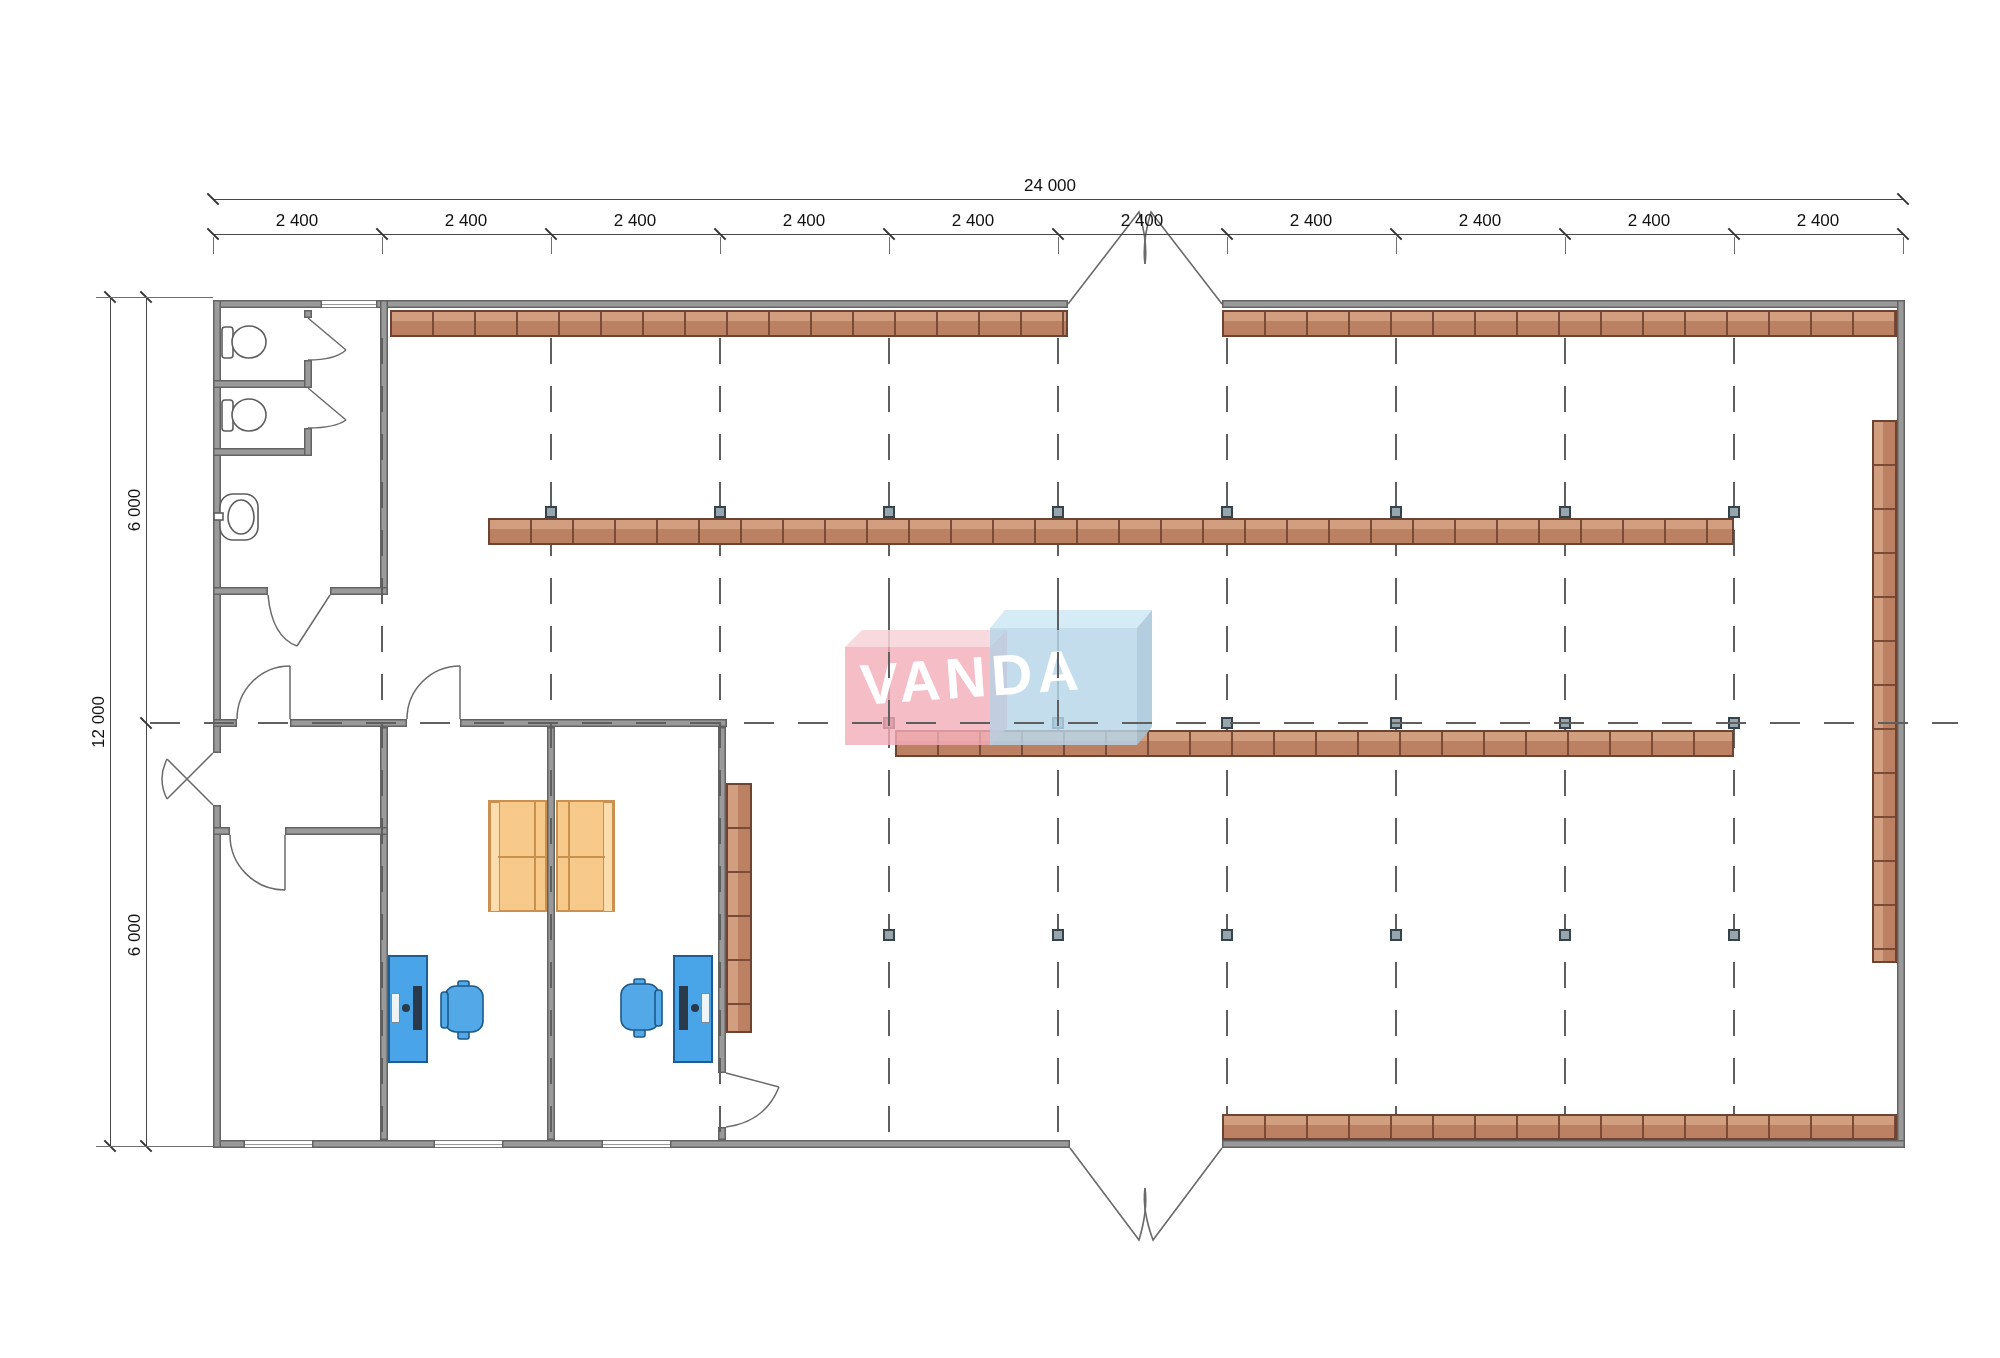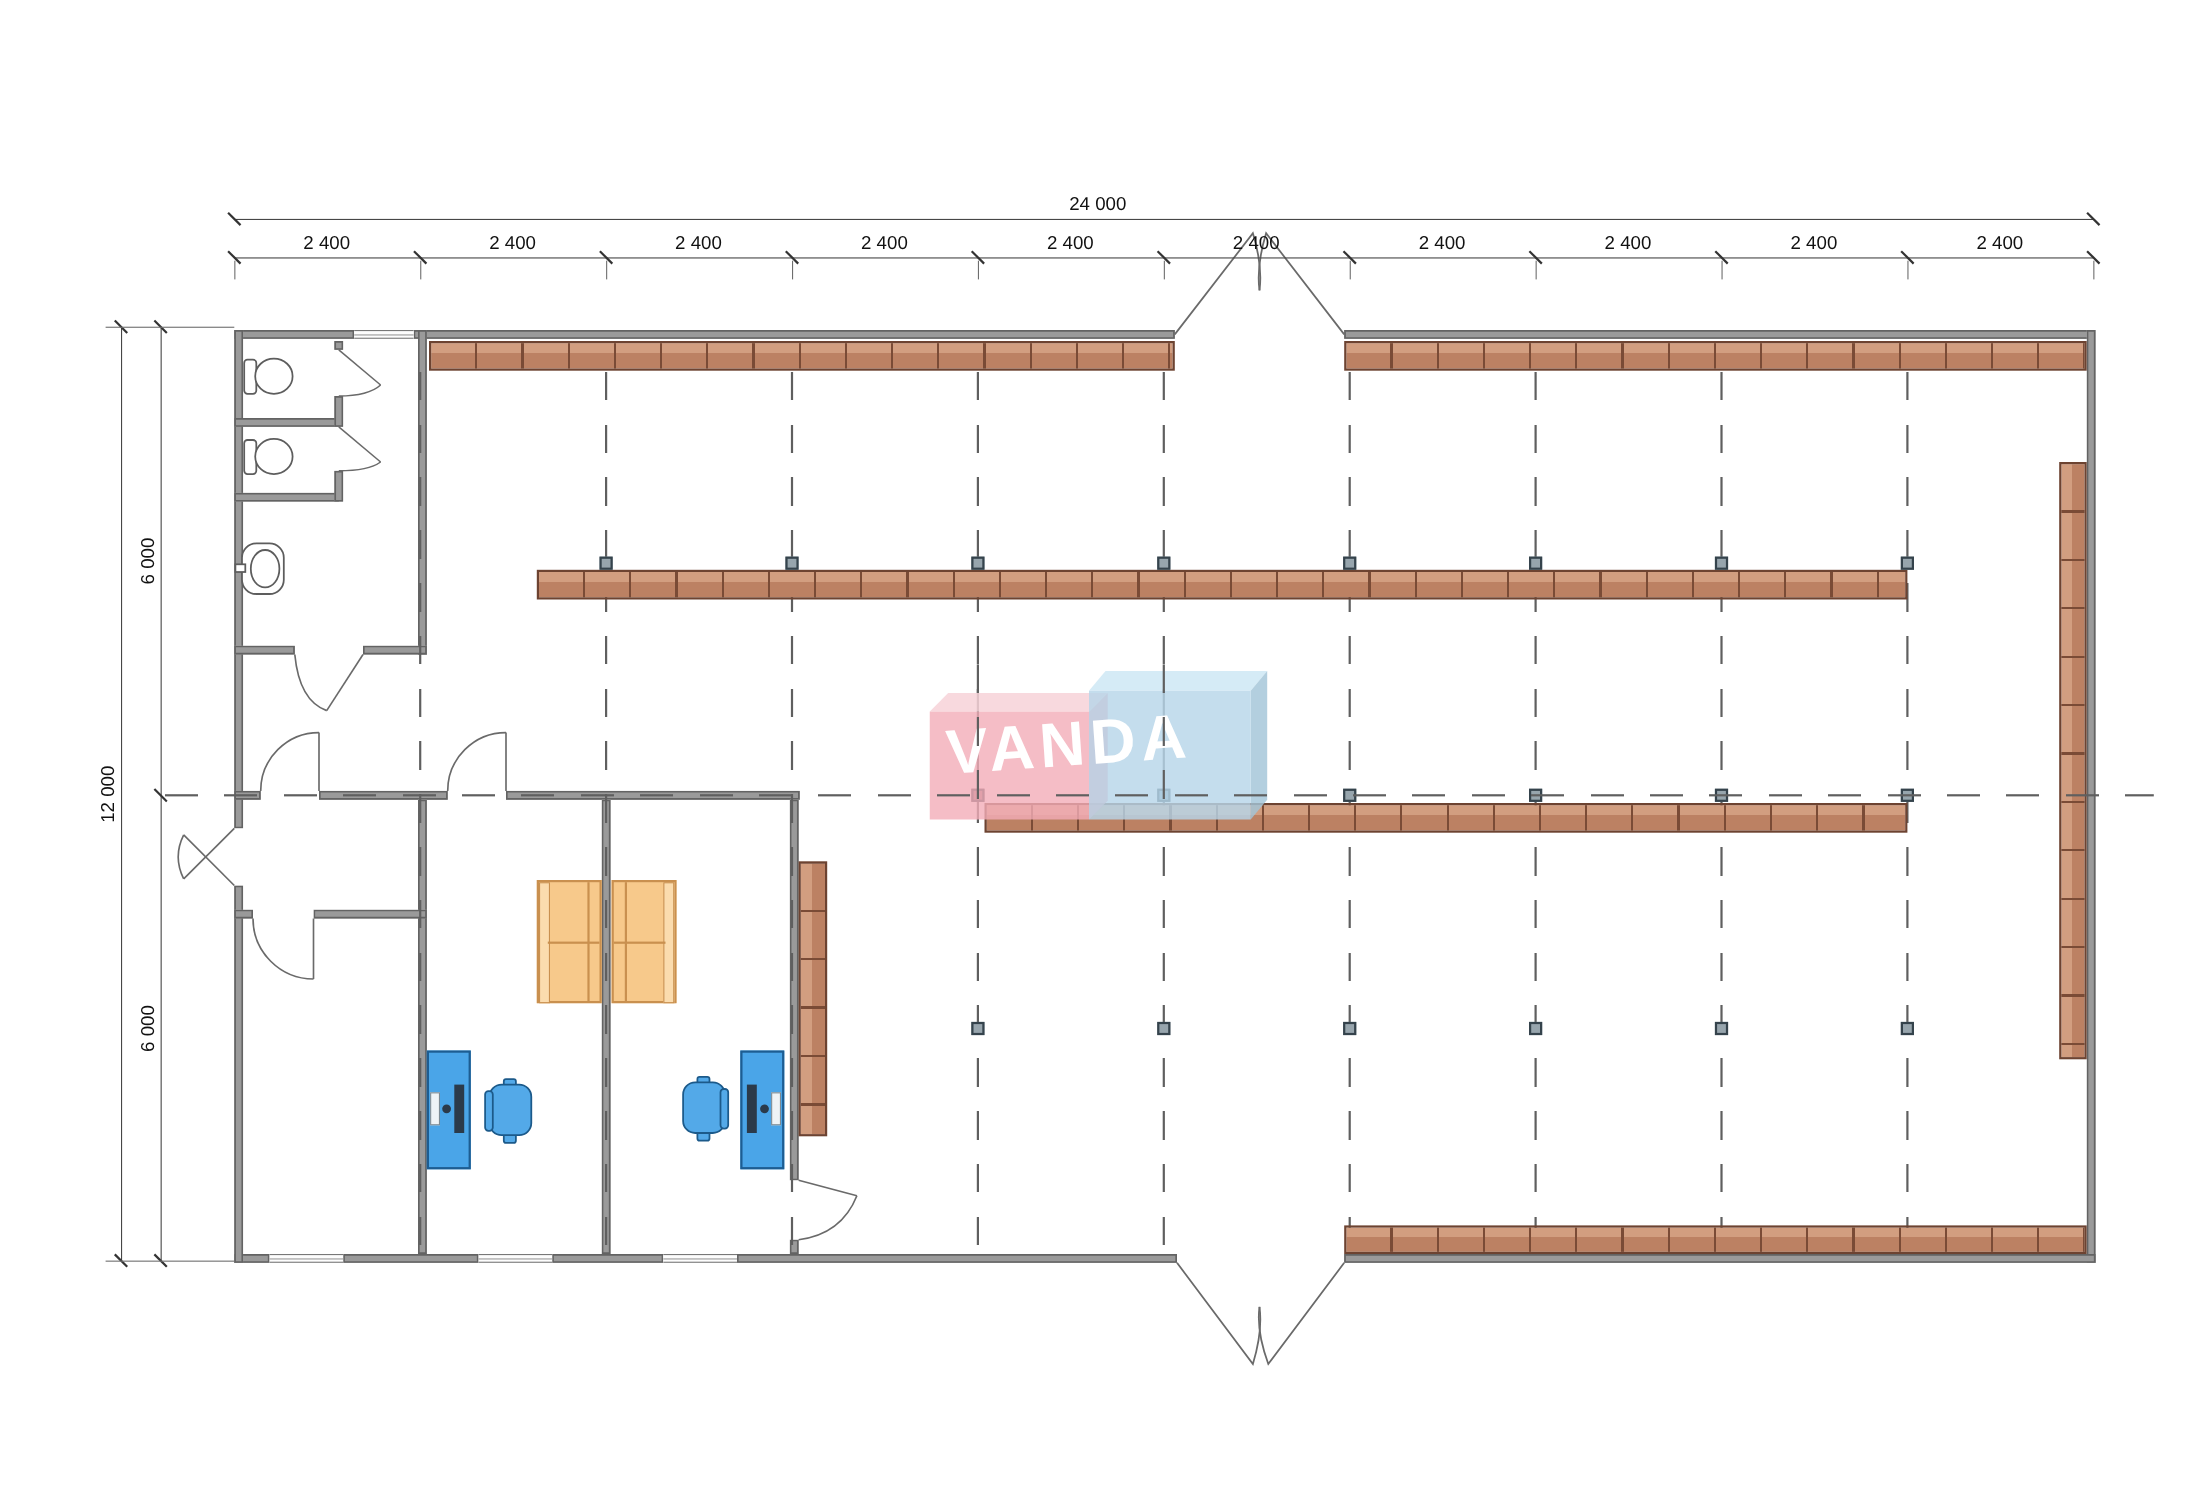--- a/index.html
+++ b/index.html
@@ -47,21 +47,21 @@
   svg.overlay{position:absolute;z-index:4;left:0;top:0;pointer-events:none;}
 </style>
 </head>
 <body>
 
 <div id="plan">
 
   <div class="dimline" style="left:213px;top:199px;width:1690px;height:1px;"></div>
   <div class="tick" style="left:205px;top:198px;"></div>
   <div class="tick" style="left:1895px;top:198px;"></div>
-  <div class="dimtext" style="left:998px;top:196px;">24 000</div>
+  <div class="dimtext" style="left:1050px;top:196px;">24 000</div>
 
   <div class="dimline" style="left:213px;top:234px;width:1690px;height:1px;"></div>
   <div class="tick" style="left:205px;top:233px;"></div>
   <div class="tick" style="left:374px;top:233px;"></div>
   <div class="tick" style="left:543px;top:233px;"></div>
   <div class="tick" style="left:712px;top:233px;"></div>
   <div class="tick" style="left:881px;top:233px;"></div>
   <div class="tick" style="left:1050px;top:233px;"></div>
   <div class="tick" style="left:1219px;top:233px;"></div>
   <div class="tick" style="left:1388px;top:233px;"></div>

